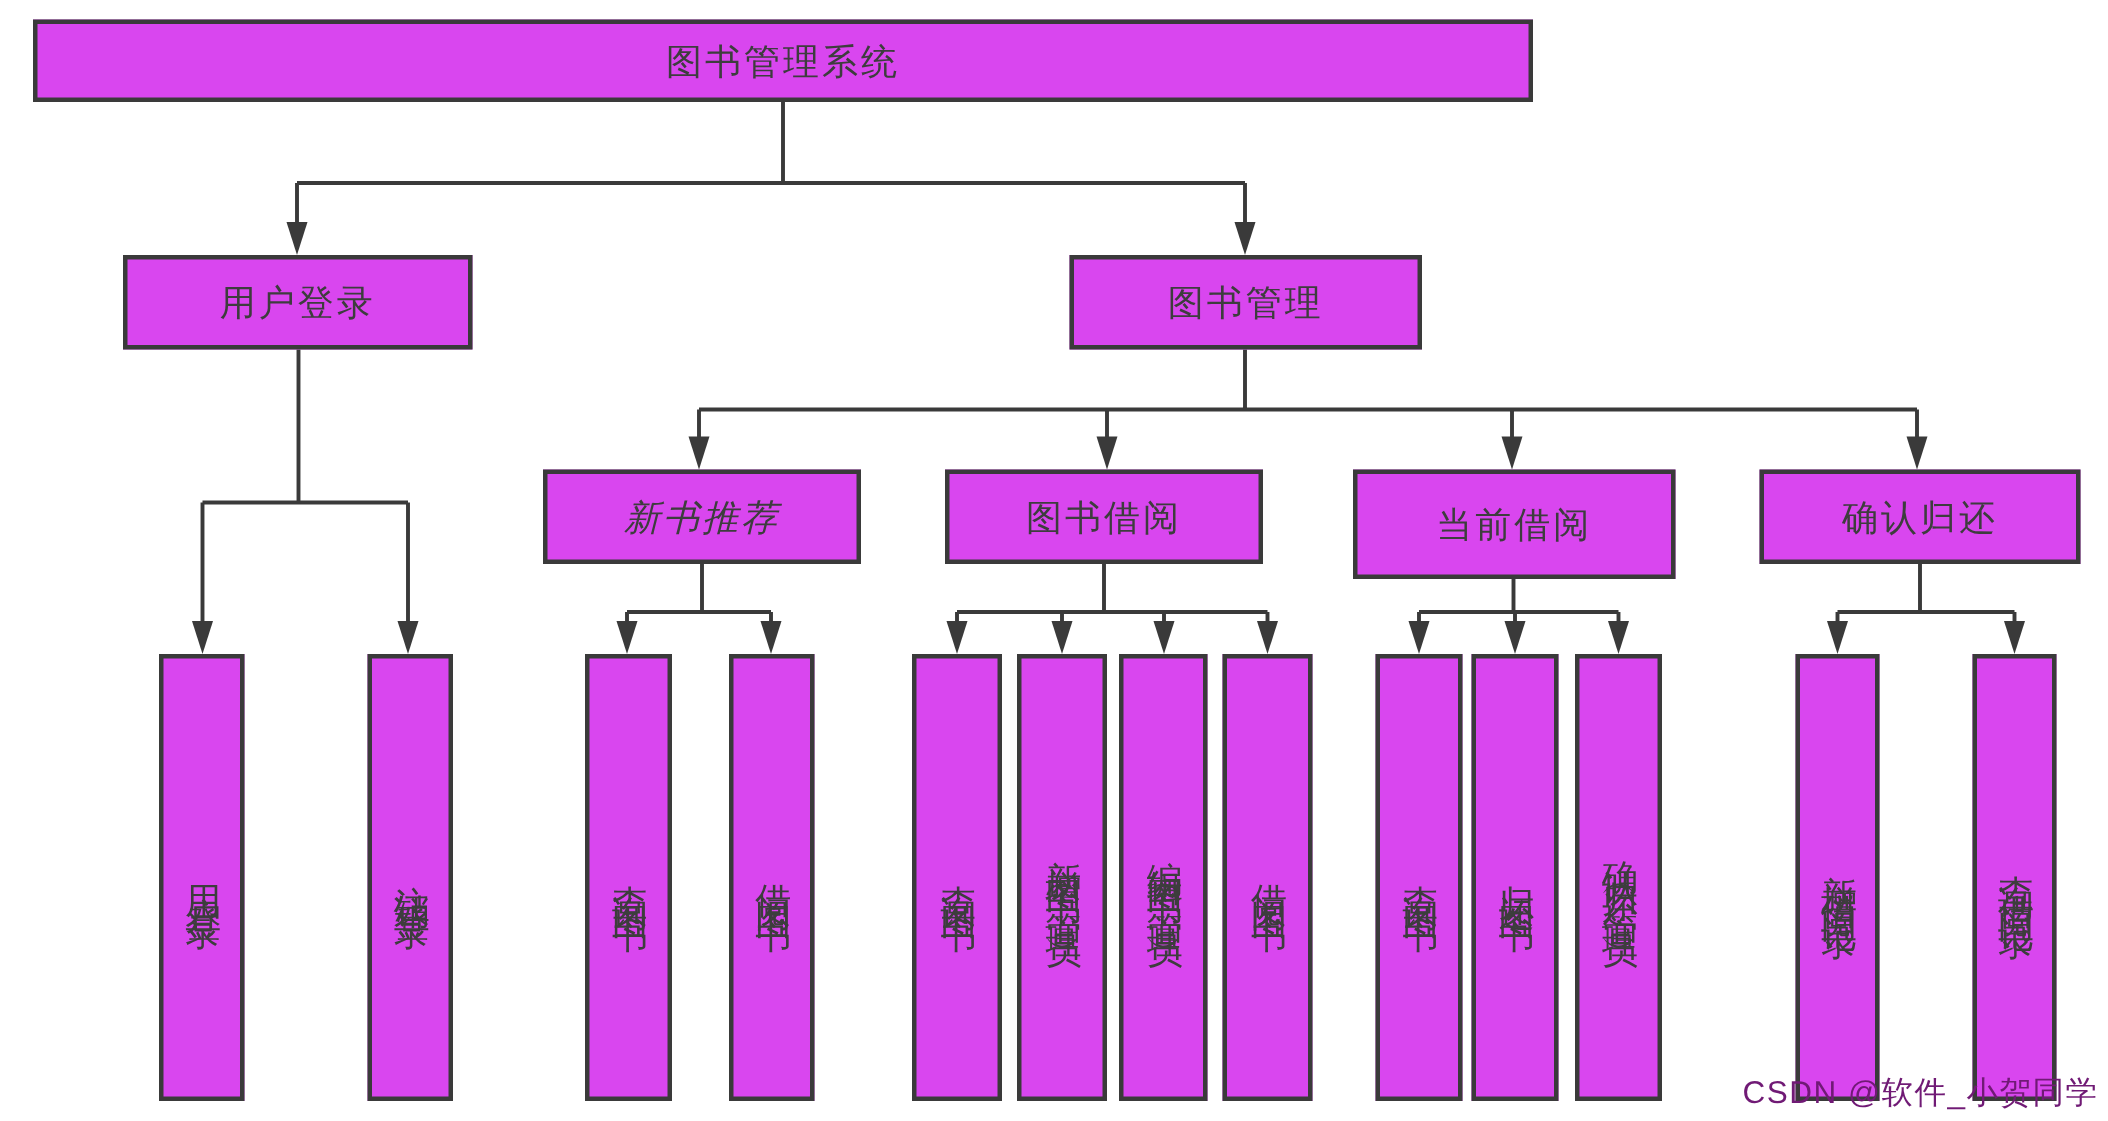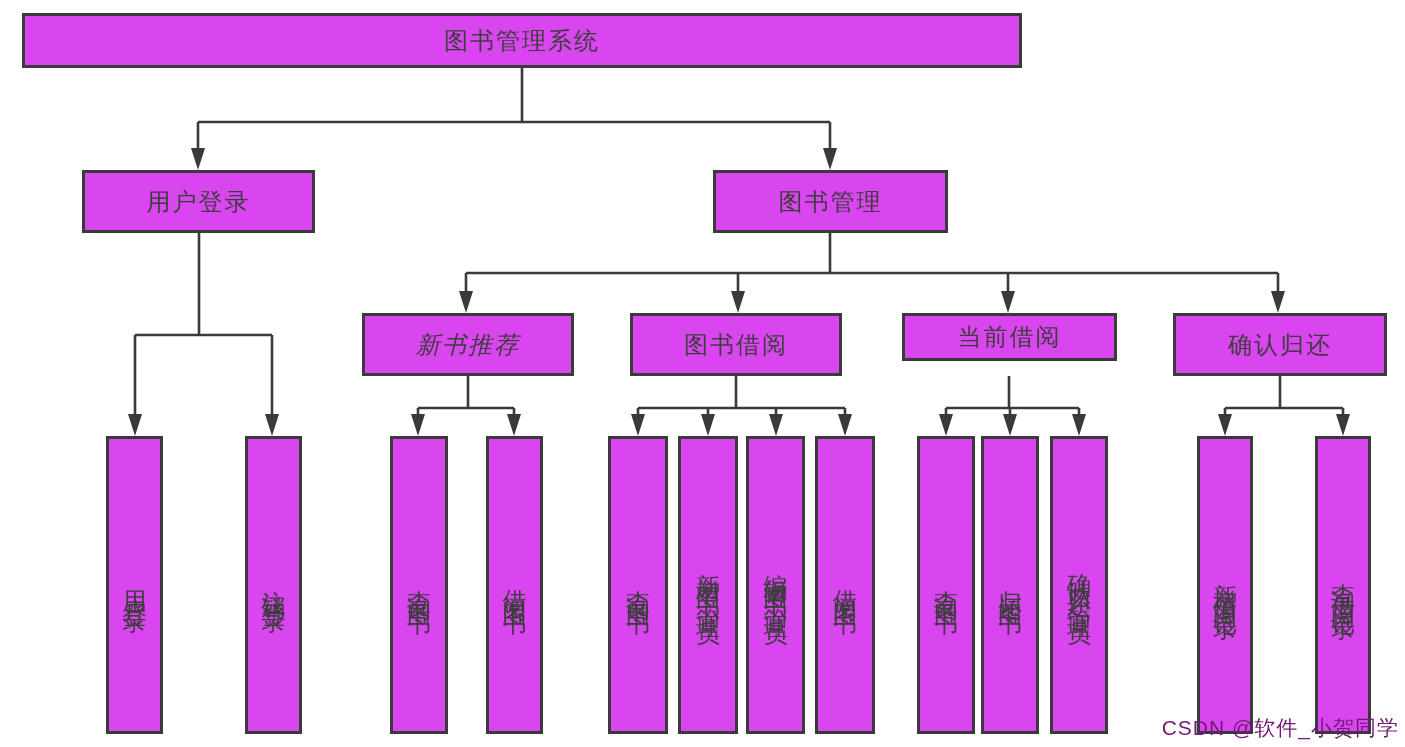--- a/index.html
+++ b/index.html
@@ -109,21 +109,21 @@
     </g>
   </svg>
 
   <div class="node root" style="left:22px; top:13px; width:1000px; height:55px;">图书管理系统</div>
 
   <div class="node horiz" style="left:82px; top:170px; width:233px; height:63px;">用户登录</div>
   <div class="node horiz" style="left:713px; top:170px; width:235px; height:63px;">图书管理</div>
 
   <div class="node horiz" style="left:362px; top:313px; width:212px; height:63px;font-style:italic;">新书推荐</div>
   <div class="node horiz" style="left:630px; top:313px; width:212px; height:63px;">图书借阅</div>
-  <div class="node horiz" style="left:902px; top:313px; width:215px; height:48px;">当前借阅</div>
+  <div class="node horiz" style="left:902px; top:313px; width:215px; height:73px;">当前借阅</div>
   <div class="node horiz" style="left:1173px; top:313px; width:214px; height:63px;">确认归还</div>
 
   <div class="node vert" style="left:106px; top:436px; width:57px; height:298px;">用户登录</div>
   <div class="node vert" style="left:245px; top:436px; width:57px; height:298px;">注销登录</div>
 
   <div class="node vert" style="left:390px; top:436px; width:58px; height:298px;">查询图书</div>
   <div class="node vert" style="left:486px; top:436px; width:57px; height:298px;">借阅图书</div>
 
   <div class="node vert" style="left:608px; top:436px; width:60px; height:298px;">查询图书</div>
   <div class="node vert" style="left:678px; top:436px; width:60px; height:298px;">新增图书（管理员）</div>

